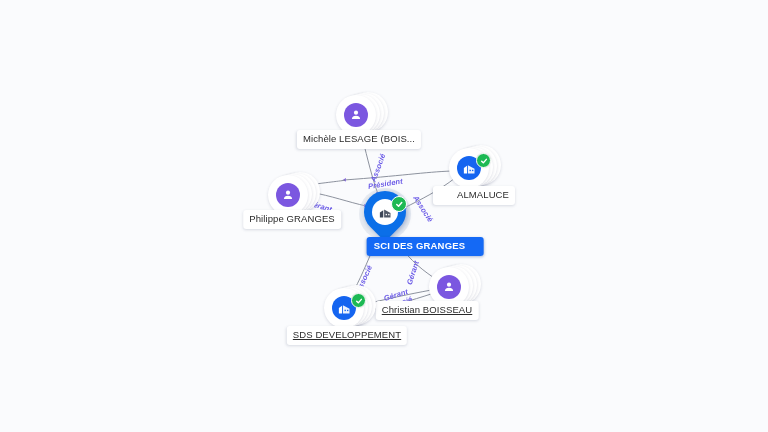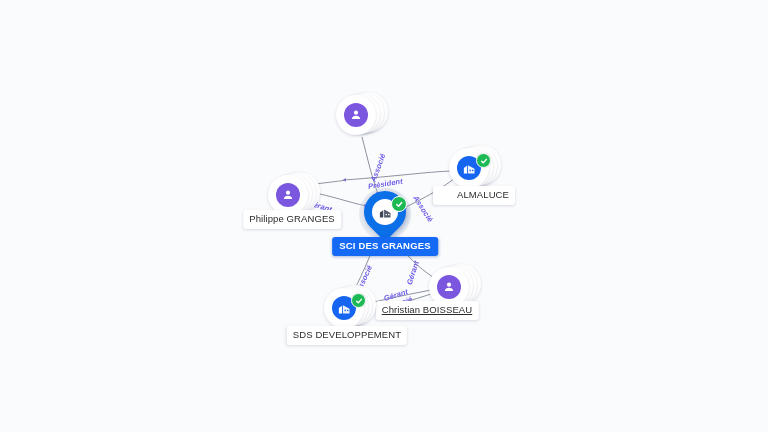--- a/index.html
+++ b/index.html
@@ -161,25 +161,26 @@
     justify-content: center;
   }
   .center-label {
     position: absolute;
     transform: translateX(-50%);
     background: #1469f5;
     color: #ffffff;
     font-size: 9.5px;
     font-weight: 600;
     line-height: 1;
-    padding: 4px 7px 5px 7px;
+    padding: 4px 18px 5px 7px;
     border-radius: 3px;
     white-space: nowrap;
     letter-spacing: .2px;
     box-shadow: 0 1px 3px rgba(20,60,140,.35);
+    margin-left: 40px;
   }
 </style>
 </head>
 <body>
 
 <div id="graph-canvas">
 
   <svg id="edge-layer" viewBox="0 0 768 432">
     <defs>
       <marker id="arw" markerWidth="5" markerHeight="5" refX="2.4" refY="2" orient="auto">
@@ -223,20 +224,21 @@
       <div class="stack-card c1"></div>
       <div class="stack-card c0"></div>
       <div class="avatar-circle person">
         <svg width="14" height="14" viewBox="0 0 24 24" fill="#ffffff">
           <circle cx="12" cy="8" r="3.6"></circle>
           <path d="M5 19c0-3.6 3.1-5.6 7-5.6s7 2 7 5.6z"></path>
         </svg>
       </div>
     </div>
   </div>
+  <div class="node-label" style="left:359px; top:130px;">Michèle LESAGE (BOIS...</div>
 
   <div class="node" style="left:472px; top:167px;">
     <div class="stack-wrap">
       <div class="stack-card c3"></div>
       <div class="stack-card c2"></div>
       <div class="stack-card c1"></div>
       <div class="stack-card c0"></div>
       <div class="avatar-circle company">
         <svg width="15" height="15" viewBox="0 0 24 24" fill="#ffffff">
           <path d="M3 20V11l5-3.4V20z"></path>
@@ -300,21 +302,21 @@
           <rect x="16" y="14" width="2.2" height="2.2" fill="#1565f0"></rect>
         </svg>
       </div>
       <div class="verified-badge">
         <svg width="8" height="8" viewBox="0 0 24 24" fill="none" stroke="#ffffff" stroke-width="4.2" stroke-linecap="round" stroke-linejoin="round">
           <path d="M5 12.5 L10 17.5 L19 7"></path>
         </svg>
       </div>
     </div>
   </div>
-  <div class="node-label" style="left:347px; top:326px;">SDS DEVELOPPEMENT</div>
+  <div class="node-label" style="left:347px; top:326px;text-decoration:underline;">SDS DEVELOPPEMENT</div>
 
   <div class="node" style="left:385px; top:214px;">
     <div class="pin-halo"></div>
     <div class="pin-shape"></div>
     <div class="pin-inner">
       <svg width="15" height="15" viewBox="0 0 24 24" fill="#3d4657">
         <path d="M3 20V12l5.4-3.6V20z"></path>
         <path d="M9.8 20V7L20 12.8V20z" opacity=".9"></path>
         <rect x="12.2" y="14.2" width="2.2" height="2.2" fill="#ffffff"></rect>
         <rect x="16.2" y="14.2" width="2.2" height="2.2" fill="#ffffff"></rect>

